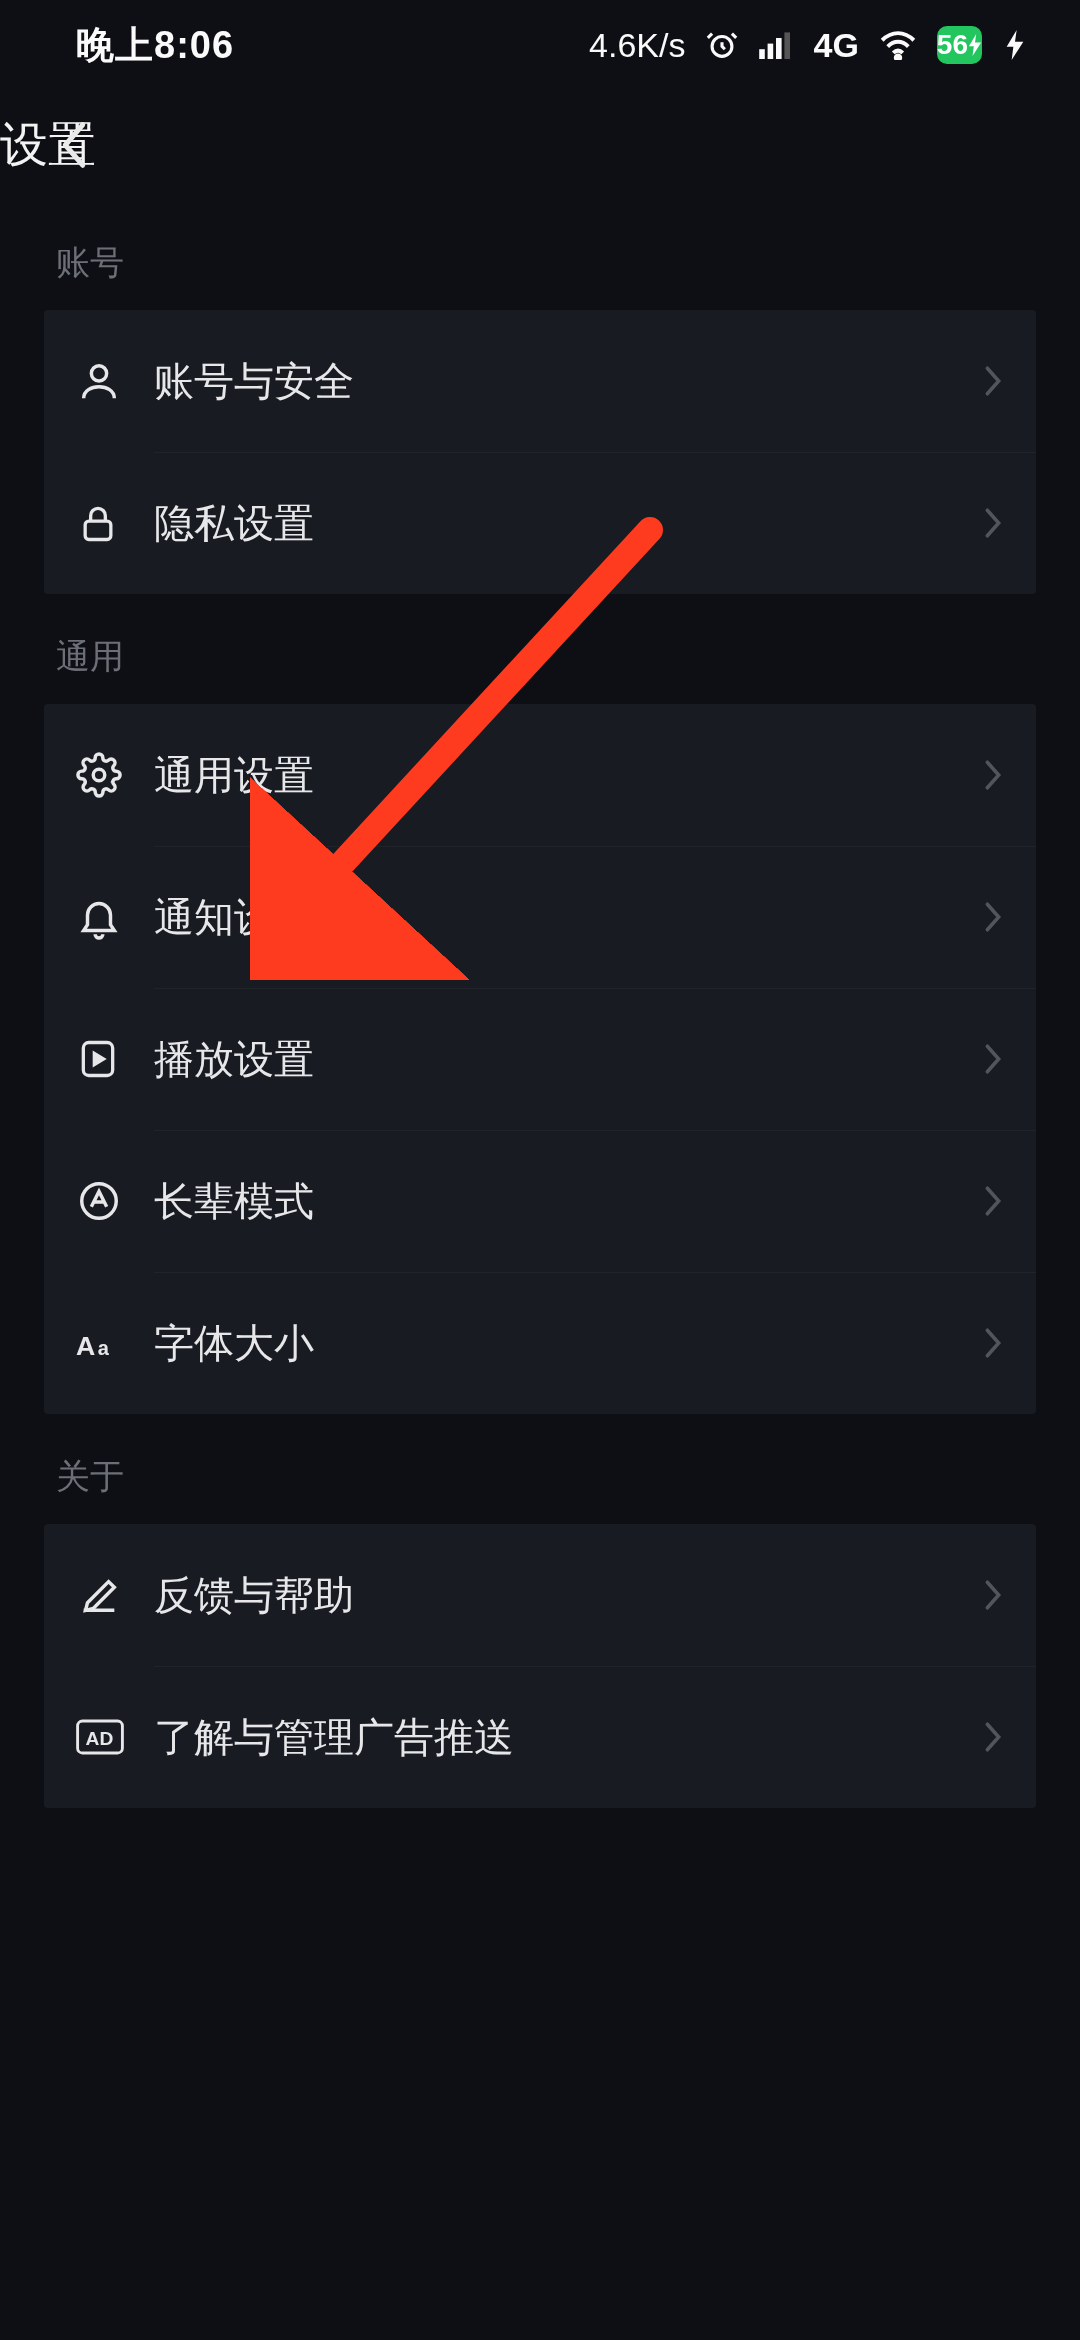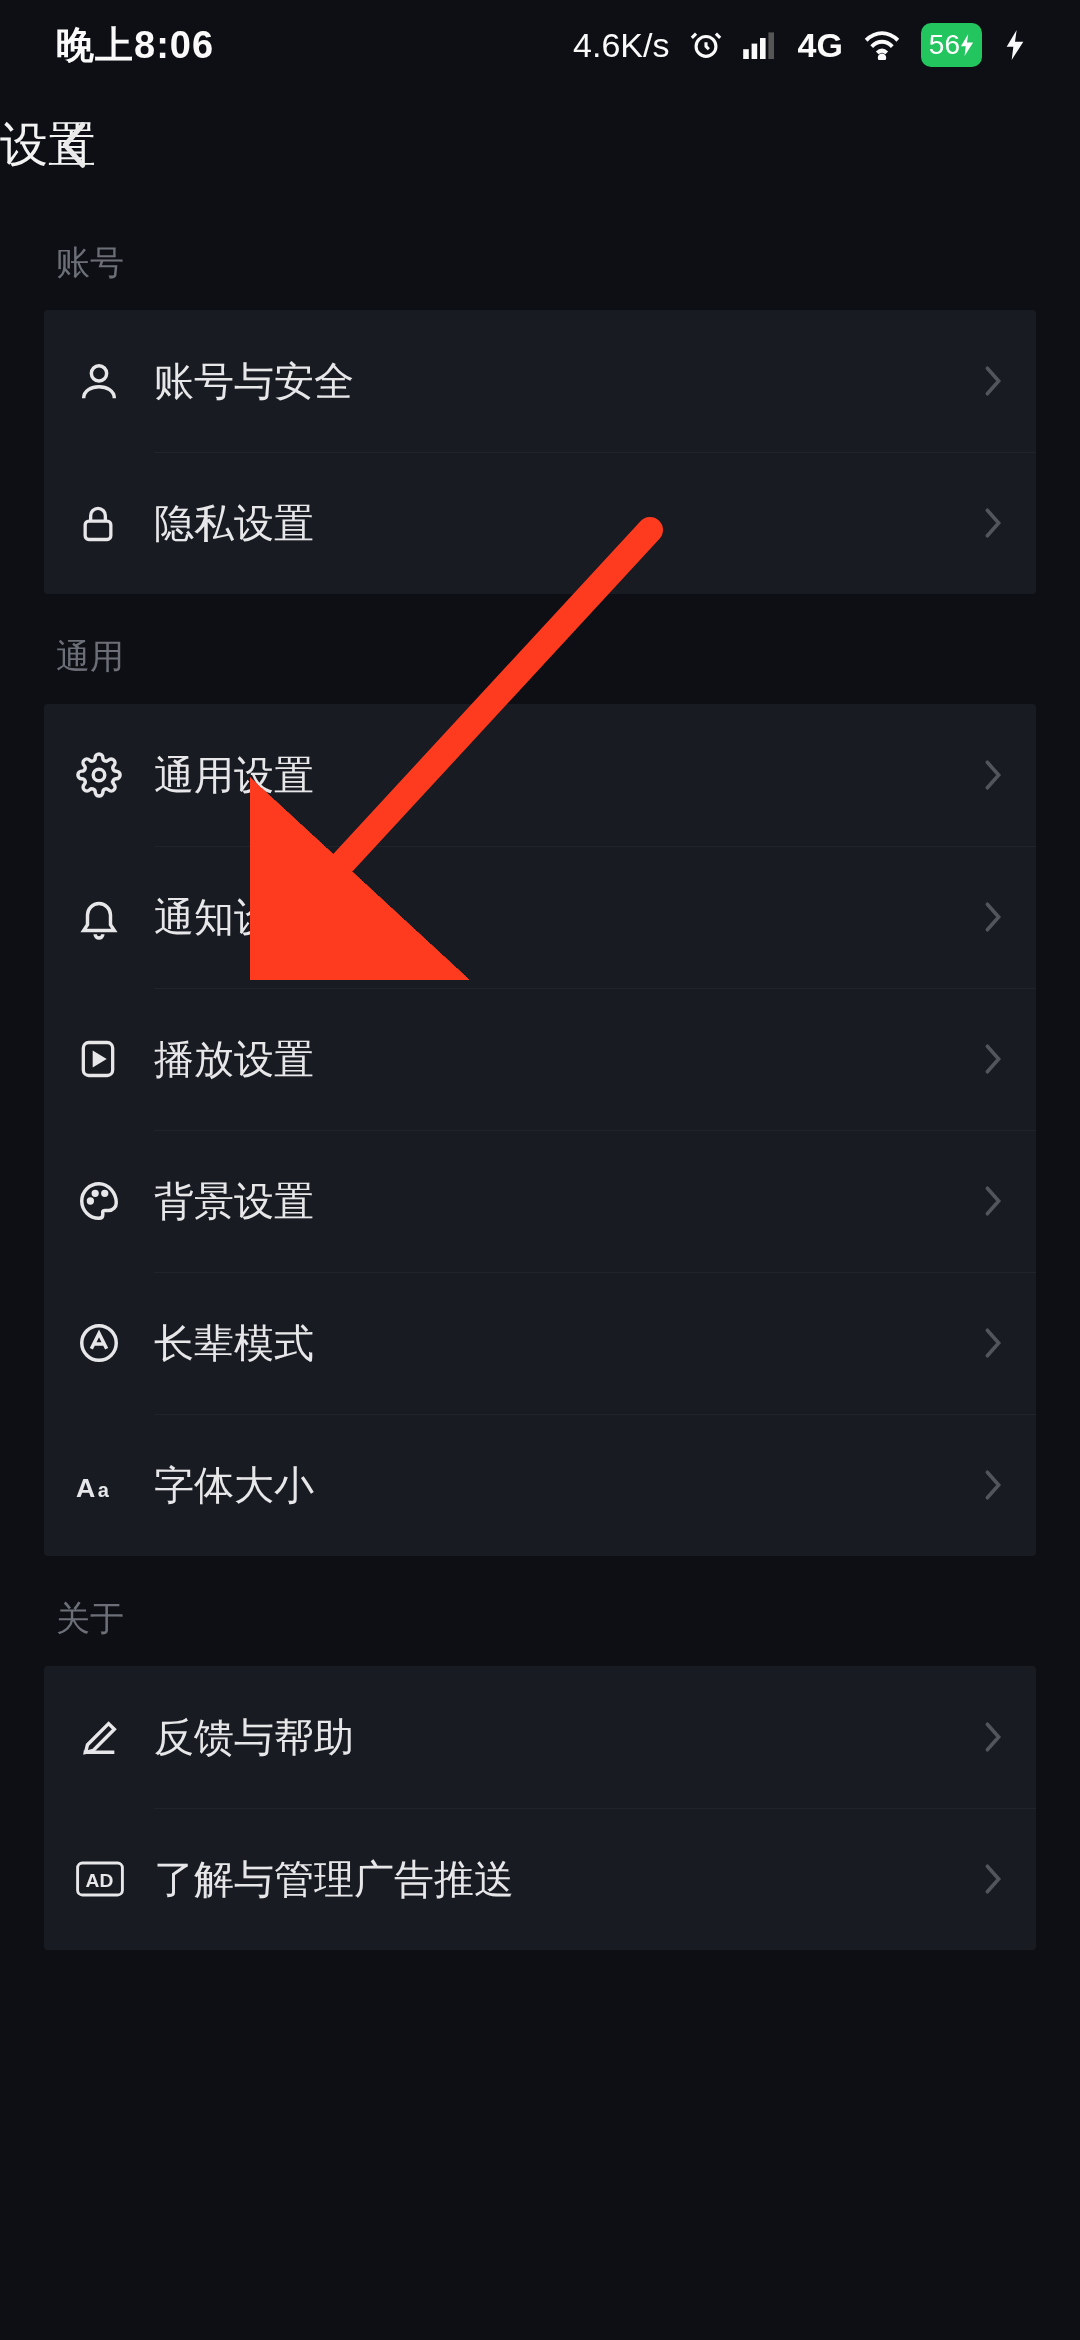--- a/index.html
+++ b/index.html
@@ -15,33 +15,33 @@
   .status-bar {
     height: 90px;
     display: flex;
     align-items: center;
     justify-content: space-between;
     padding: 0 56px 0 56px;
     font-size: 38px;
     font-weight: 600;
     color: #fafafa;
   }
-  .status-left { letter-spacing: 1px; }
+  .status-left { letter-spacing: 1px; margin-left: 20px; }
   .status-right { display: flex; align-items: center; gap: 20px; font-size: 34px; }
   .status-right .speed { font-weight: 500; }
   .battery {
     display: inline-flex;
     align-items: center;
     background: #22c55e;
     color: #fff;
     border-radius: 10px;
-    padding: 0 8px;
-    height: 44px;
+    padding: 0 0;
+    height: 38px;
     font-size: 28px;
-    font-weight: 400;
+    font-weight: 700;
     position: relative;
   }
   .bolt { font-size: 30px; margin-left: 4px; color:#fff;}
   .nav-bar {
     height: 110px;
     position: relative;
     display: flex;
     align-items: center;
     justify-content: flex-start;
   }
@@ -220,36 +220,20 @@
         </span>
     </div>
     <div class="row">
       <span class="icon-slot">
         <svg width="44" height="44" viewBox="0 0 24 24" fill="none" stroke="#e7e7e9" stroke-width="1.8">
             <rect x="4" y="3" width="16" height="18" rx="3"></rect>
             <path d="M10 9v6l5-3z" fill="#e7e7e9"></path>
           </svg>
       </span>
       <span class="label">播放设置</span>
-      <span class="chev">
-          <svg width="22" height="34" viewBox="0 0 14 24" fill="none" stroke="#9a9ca3" stroke-width="2.5" stroke-linecap="round">
-            <polyline points="3,3 11,12 3,21"></polyline>
-          </svg>
-        </span>
-    </div>
-    <div class="row">
-      <span class="icon-slot">
-        <svg width="46" height="46" viewBox="0 0 24 24" fill="none" stroke="#e7e7e9" stroke-width="1.8">
-            <path d="M12 3a9 9 0 1 0 0 18c1.5 0 2-1 2-2s-.5-2 1-2h2a4 4 0 0 0 4-4c0-5-4-10-9-10z"></path>
-            <circle cx="7.5" cy="12" r="1" fill="#e7e7e9"></circle>
-            <circle cx="10" cy="8" r="1" fill="#e7e7e9"></circle>
-            <circle cx="15" cy="8" r="1" fill="#e7e7e9"></circle>
-          </svg>
-      </span>
-      <span class="label">背景设置</span>
       <span class="chev">
           <svg width="22" height="34" viewBox="0 0 14 24" fill="none" stroke="#9a9ca3" stroke-width="2.5" stroke-linecap="round">
             <polyline points="3,3 11,12 3,21"></polyline>
           </svg>
         </span>
     </div>
     <div class="row">
       <span class="icon-slot">
         <svg width="46" height="46" viewBox="0 0 24 24" fill="none" stroke="#e7e7e9" stroke-width="1.8">
             <circle cx="12" cy="12" r="9"></circle>

